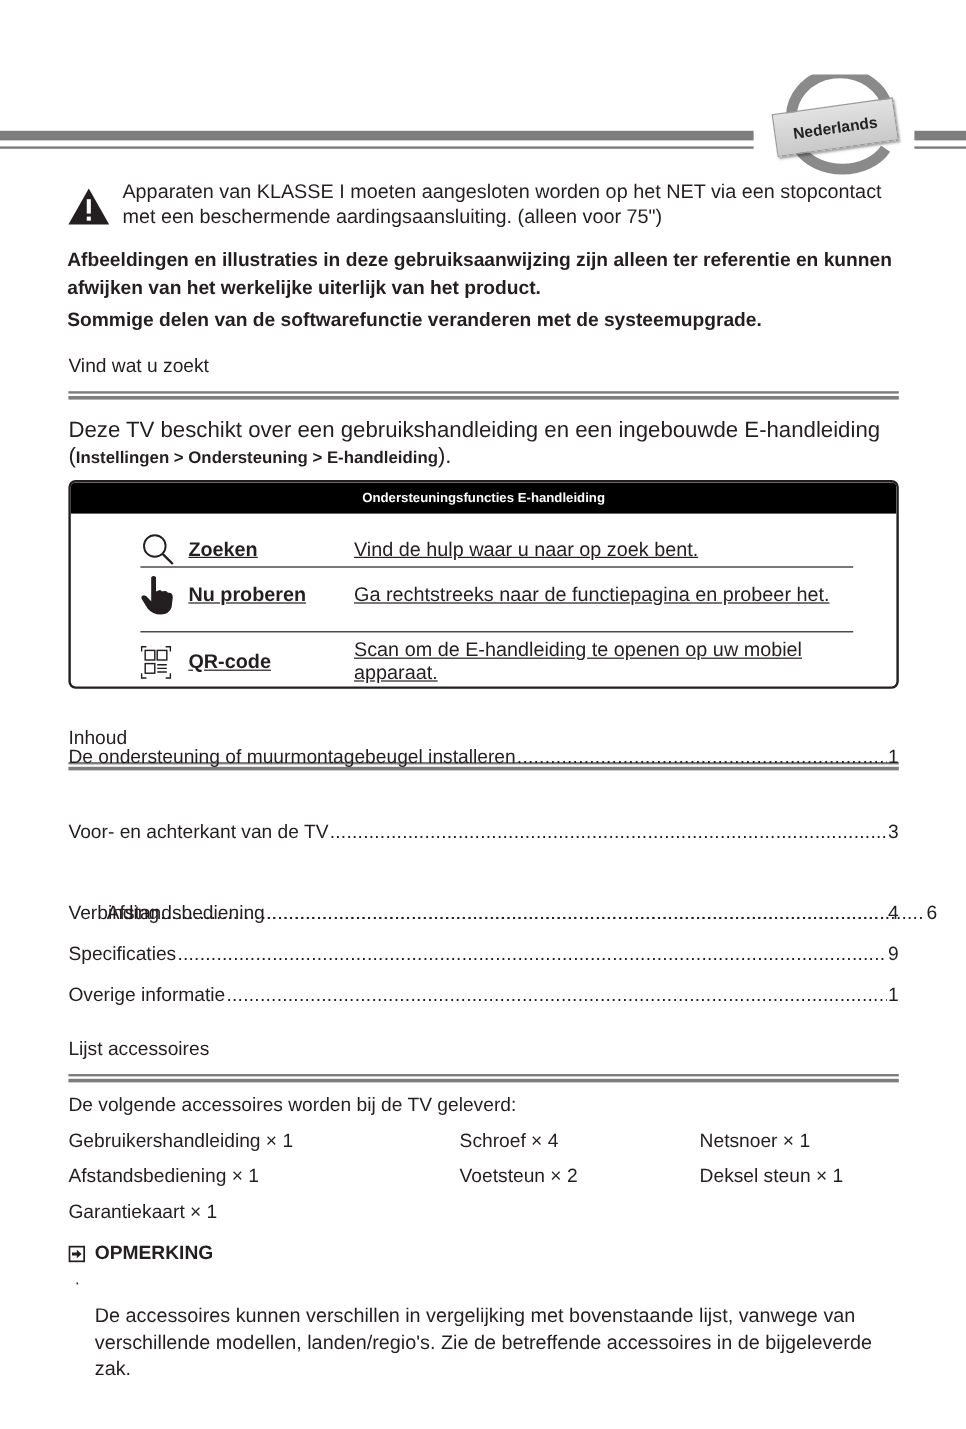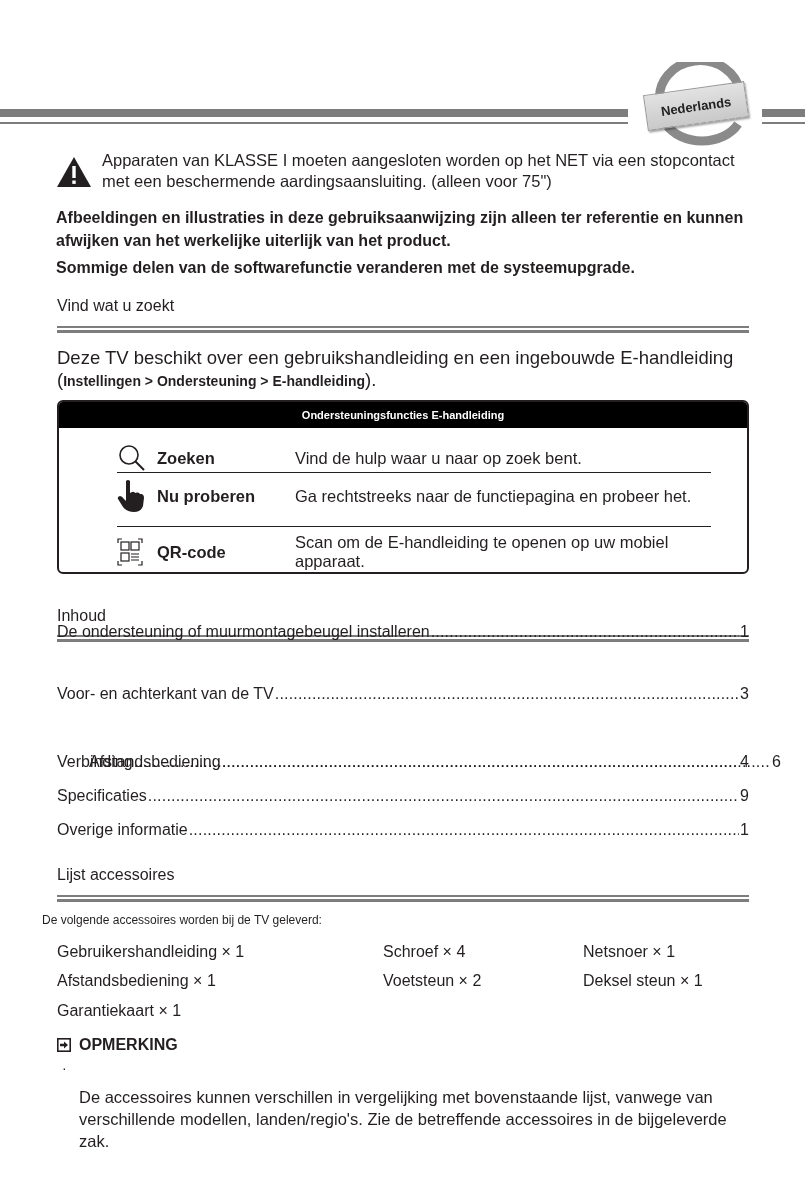--- a/index.html
+++ b/index.html
@@ -30,35 +30,35 @@
   .sec-rule .l2 { position: absolute; top: 4px; left: 0; right: 0; height: 3px; background: #7d7d7d; }
 
   .intro { position: absolute; left: 57px; top: 347px; width: 700px; font-size: 18.5px; line-height: 22px; }
   .intro .small { font-size: 14px; font-weight: bold; }
 
   
   .box { position: absolute; left: 57px; top: 400px; width: 692px; height: 174px;
          border: 2px solid #231f20; border-radius: 6px; box-sizing: border-box; overflow: hidden; }
   .box-head { height: 26px; background: #000; color: #fff; font-weight: bold; font-size: 11px;
               display: flex; align-items: center; justify-content: center; }
-  .feat-row { position: absolute; left: 58px; width: 594px; display: flex; align-items: center; }
+  .feat-row { position: absolute; left: 58px; width: 594px; display: flex; align-items: center; text-decoration: underline; }
   .feat-row .ic { width: 40px; height: 32px; display: flex; align-items: center; justify-content: flex-start; }
   .feat-row .nm { width: 138px; font-weight: bold; font-size: 16.5px; }
   .feat-row .ds { flex: 1; font-size: 16.5px; line-height: 19px; }
   .row-rule { position: absolute; left: 58px; width: 594px; height: 1px; background: #231f20; }
 
   
   .toc-row { position: absolute; left: 57px; width: 692px; display: flex; font-size: 16px; line-height: 20px; }
   .toc-row .t { white-space: nowrap; }
   .toc-row .dots { flex: 1; overflow: hidden; white-space: nowrap; margin: 0 1px; }
   .toc-row .dots::after { content: "......................................................................................................................................................................................................................................."; letter-spacing: 0.2px; }
   .toc-row .p { white-space: nowrap; }
 
   
-  .acc-intro { position: absolute; left: 42px; top: 913px; font-size: 12px; text-align: right; }
+  .acc-intro { position: absolute; left: 57px; top: 913px; font-size: 16px; text-align: right; }
   .acc-item { position: absolute; font-size: 16px; white-space: nowrap; }
 
   
   .note-icon { position: absolute; left: 57px; top: 1038px; width: 14px; height: 14px; }
   .note-title { position: absolute; left: 79px; top: 1036px; font-weight: bold; font-size: 16px; }
   .note-bullet { position: absolute; left: 62px; top: 1060px; font-size: 14px; }
   .note-text { position: absolute; left: 79px; top: 1086px; width: 660px; font-size: 16.5px; line-height: 22px; }
 </style>
 </head>
 <body>

